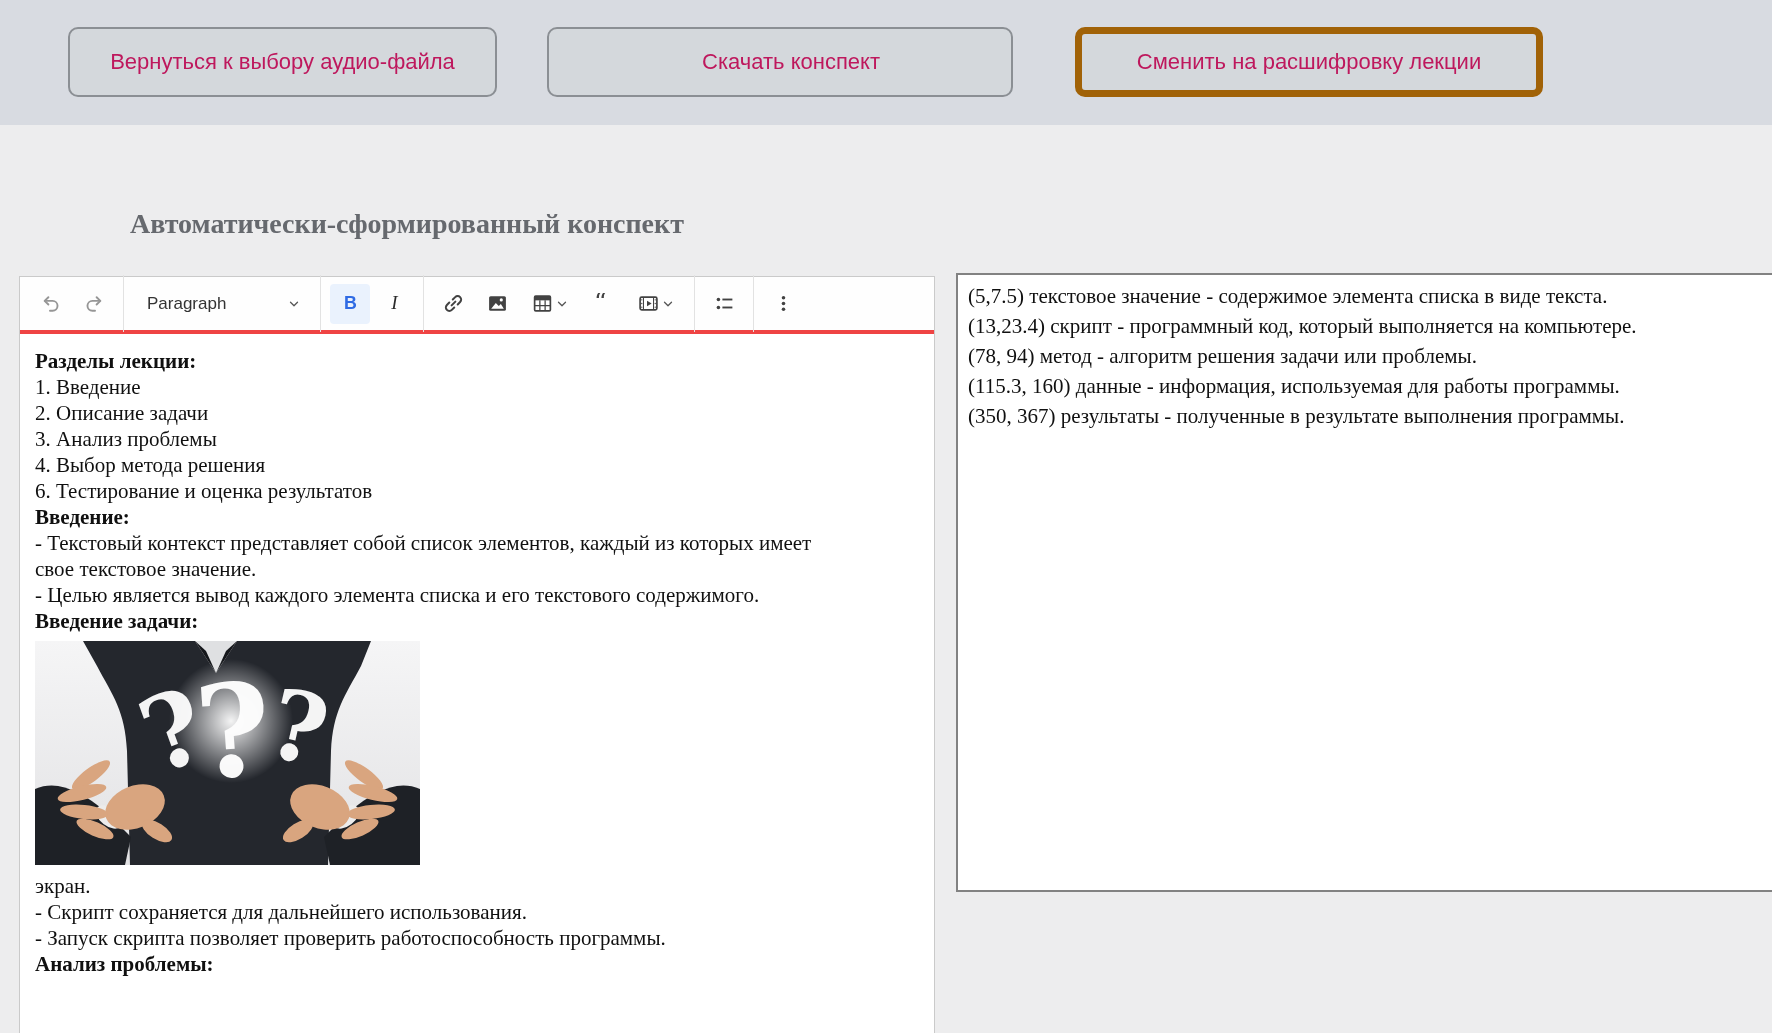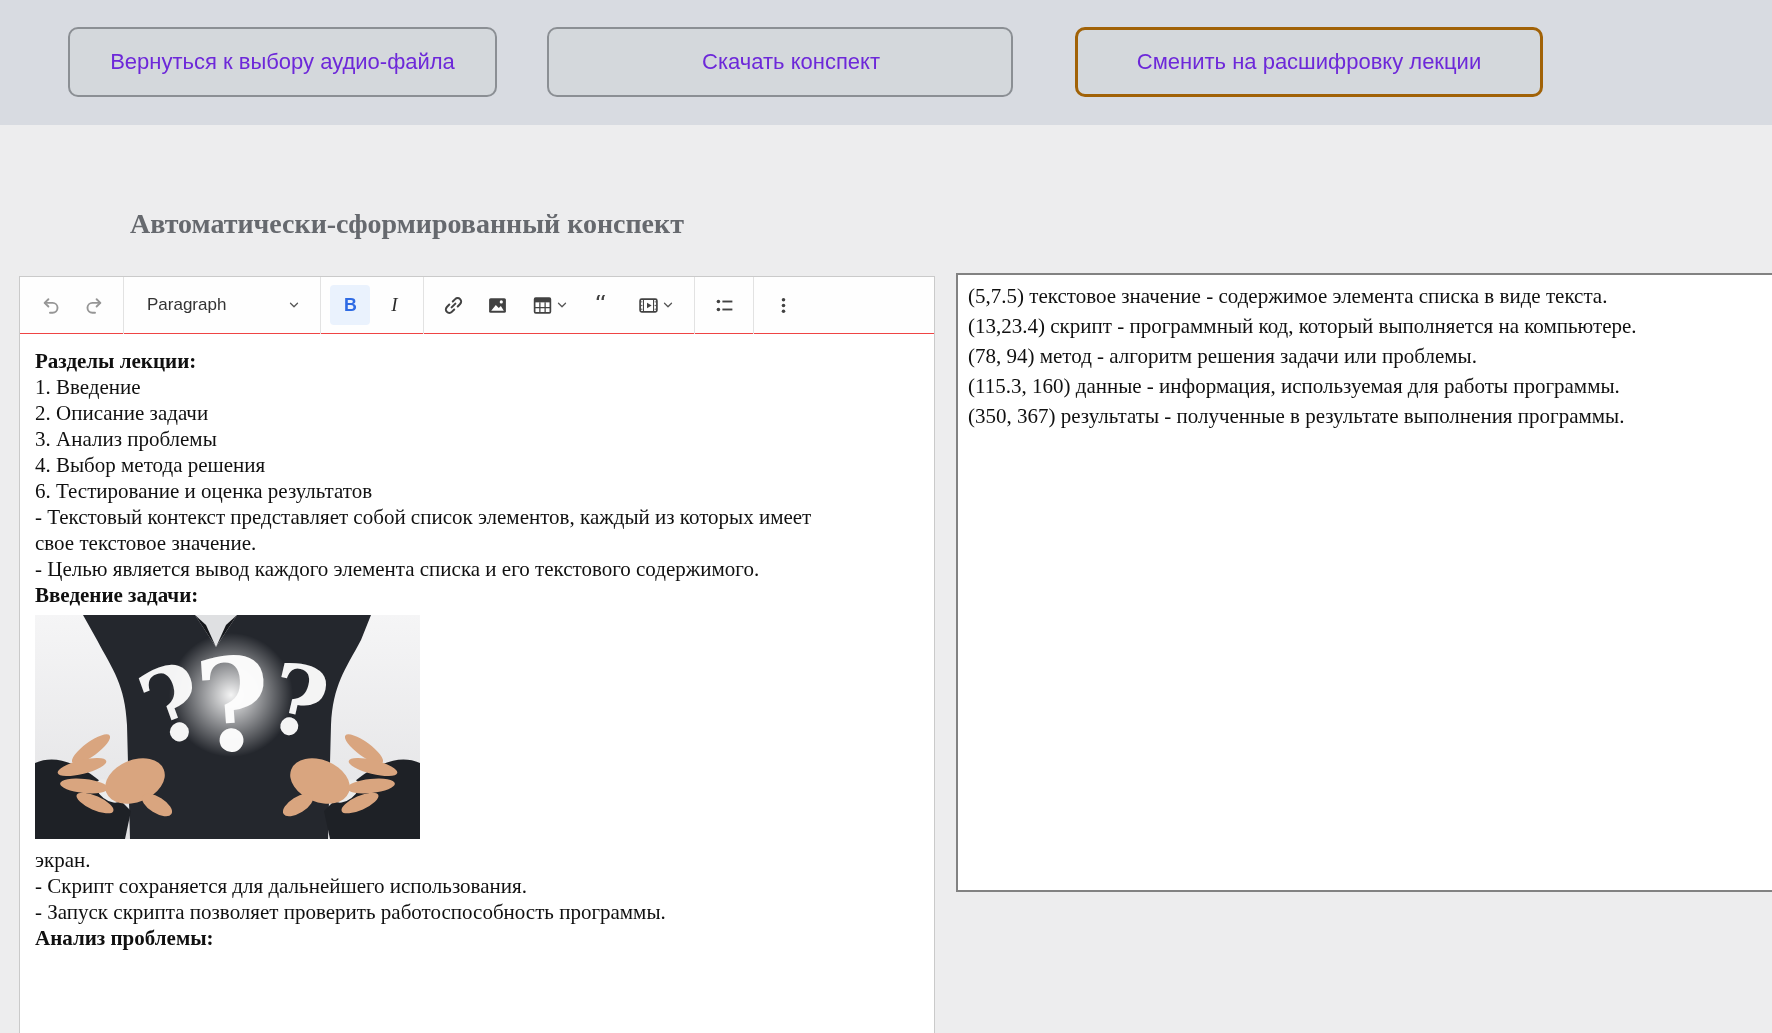--- a/index.html
+++ b/index.html
@@ -3,36 +3,36 @@
 <meta charset="utf-8">
 <style>
   html,body{margin:0;padding:0;background:#ededee;}
   #screen{position:relative;width:1772px;height:1033px;overflow:hidden;background:#ededee;
           font-family:"Liberation Sans",sans-serif;}
 
   
   .topbar{position:absolute;left:0;top:0;width:1772px;height:125px;background:#d8dbe1;}
   .top-btn{position:absolute;top:27px;height:70px;box-sizing:border-box;
            background:#d4d8dc;border:2px solid #8b8f94;border-radius:10px;
-           font-family:"Liberation Sans",sans-serif;font-size:22px;color:#6d28d9;
+           font-family:"Liberation Sans",sans-serif;font-size:22px;color:#be185d;
            display:flex;align-items:center;justify-content:center;cursor:pointer;padding:0 10px;}
-  .top-btn.emphasized{border:3px solid #a16207;text-align:right;}
+  .top-btn.emphasized{border:7px solid #a16207;text-align:right;}
   #btn-back{left:68px;width:429px;}
   #btn-download{left:547px;width:466px;padding-left:32px;}
   #btn-switch{left:1075px;width:468px;}
 
   
   .page-heading{position:absolute;left:130px;top:208px;
                 font-family:"Liberation Serif",serif;font-weight:bold;font-size:28px;
                 color:#66696e;}
 
   
   .editor{position:absolute;left:19px;top:276px;width:916px;height:760px;box-sizing:border-box;
           background:#ffffff;border:1px solid #cacaca;border-bottom:none;}
-  .toolbar{height:57px;box-sizing:border-box;border-bottom:1px solid #ef4444;
+  .toolbar{height:57px;box-sizing:border-box;border-bottom:4px solid #ef4444;
            display:flex;align-items:center;padding:0 8px;background:#fefefe;}
   .tb-btn{width:40px;height:40px;margin:0 2px;border:none;background:transparent;border-radius:4px;
           display:flex;align-items:center;justify-content:center;cursor:pointer;padding:0;}
   .tb-btn.active{background:#eaf2fd;}
   .tb-btn svg{display:block;}
   .tb-sep{width:1px;height:57px;background:#e2e2e2;margin:0 7px;flex:none;}
   .tb-dd{height:40px;width:178px;margin:0 2px;border:none;background:transparent;border-radius:4px;
          display:flex;align-items:center;justify-content:space-between;cursor:pointer;padding:0 10px 0 14px;}
   .tb-dd-label{font-size:17px;color:#333;font-family:"Liberation Sans",sans-serif;}
   .chev-wrap{display:flex;align-items:center;margin-left:2px;}
@@ -167,20 +167,21 @@
           </svg>
         </button>
       </div>
     <div class="ed-content">
         <p class="b">Разделы лекции:</p>
         <p>1. Введение</p>
         <p>2. Описание задачи</p>
         <p>3. Анализ проблемы</p>
         <p>4. Выбор метода решения</p>
         <p>6. Тестирование и оценка результатов</p>
+        <p class="b">Введение:</p>
         <p>- Текстовый контекст представляет собой список элементов, каждый из которых имеет</p>
         <p>свое текстовое значение.</p>
         <p>- Целью является вывод каждого элемента списка и его текстового содержимого.</p>
         <p class="b">Введение задачи:</p>
         <figure class="ed-image">
   <svg width="385" height="224" viewBox="0 0 385 224" xmlns="http://www.w3.org/2000/svg">
     <defs>
       <linearGradient id="pbg" x1="0" y1="0" x2="0" y2="1">
         <stop offset="0" stop-color="#f5f5f6"></stop>
                 <stop offset="1" stop-color="#e2e2e4"></stop>

